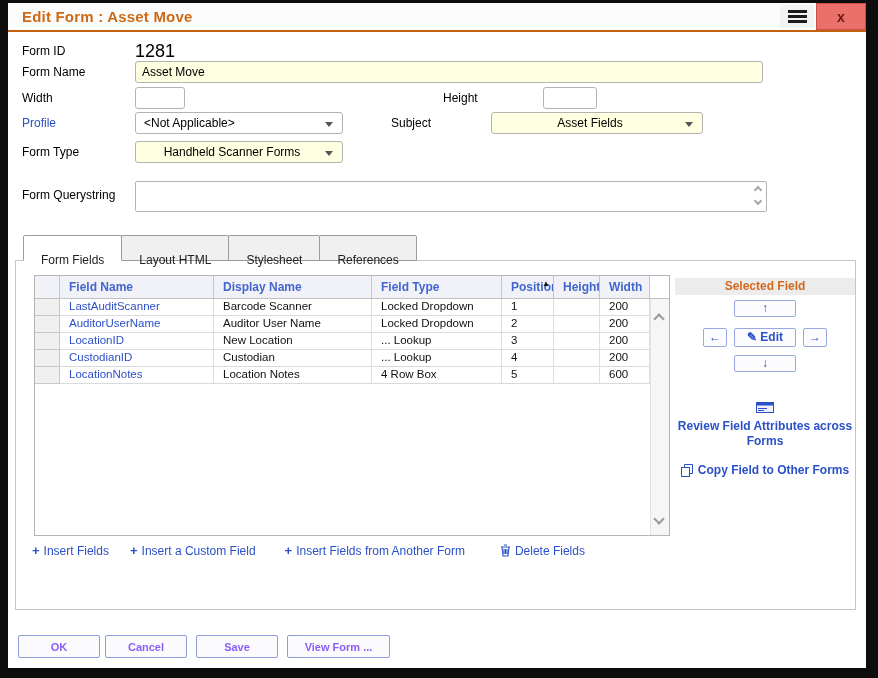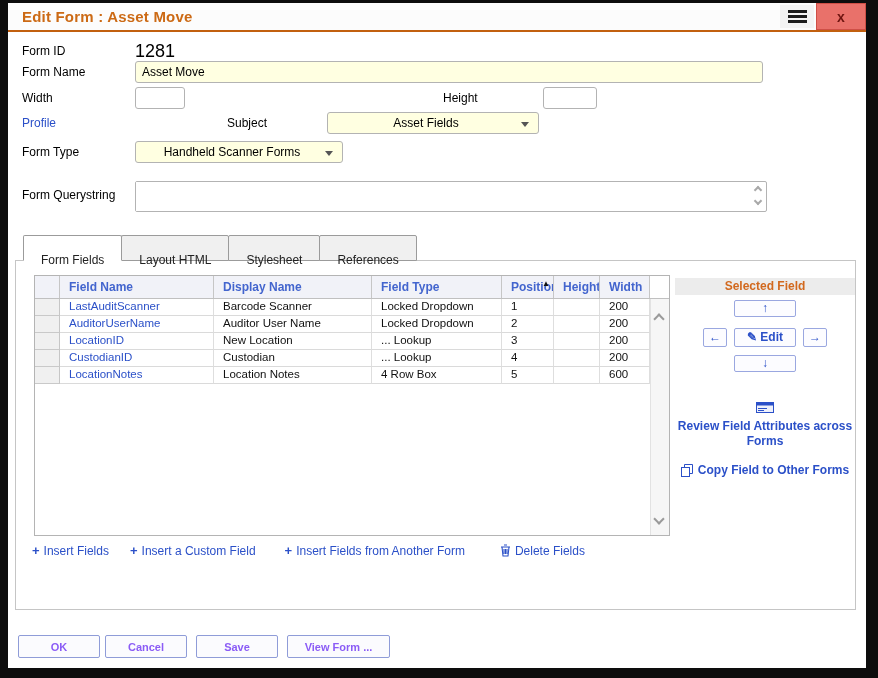--- a/index.html
+++ b/index.html
@@ -144,21 +144,25 @@
 
     <div class="frow" style="top:84px;">
       <span class="flabel">Width</span>
       <input class="inp" style="width: 50px;" value="">
       <span class="flabel2" style="margin-left:258px;">Height</span>
       <input class="inp" style="width: 54px;" value="">
     </div>
 
     <div class="frow" style="top:109px;">
       <span class="flabel link">Profile</span>
-      <span class="flabel2" style="margin-left:92px;">Subject</span>
+      <div class="dd" style="width:208px;">
+        <span>&lt;Not Applicable&gt;</span>
+        <span class="arrow"></span>
+      </div>
+      <span class="flabel2" style="margin-left:48px;">Subject</span>
       <div class="dd yellow" style="width:212px;">
         <span>Asset Fields</span>
         <span class="arrow"></span>
       </div>
     </div>
 
     <div class="frow" style="top:138px;">
       <span class="flabel">Form Type</span>
       <div class="dd yellow" style="width:208px;">
         <span>Handheld Scanner Forms</span>

